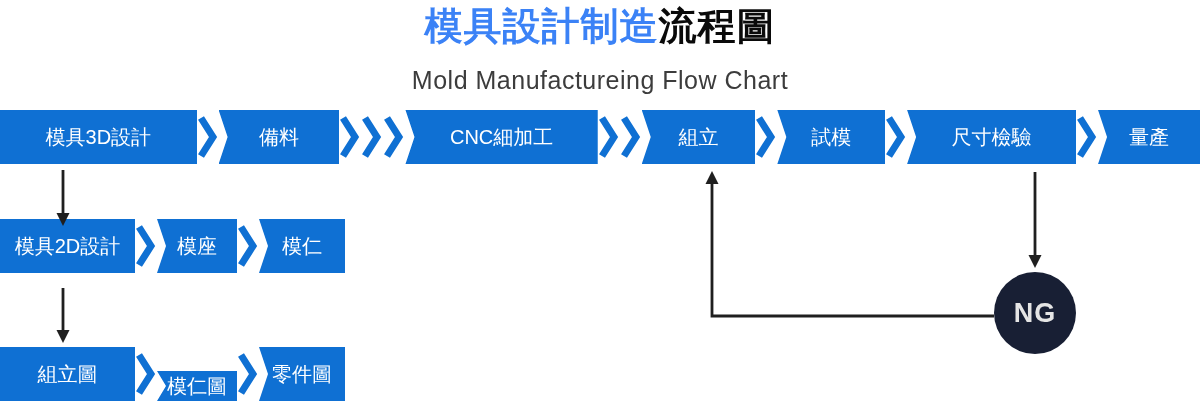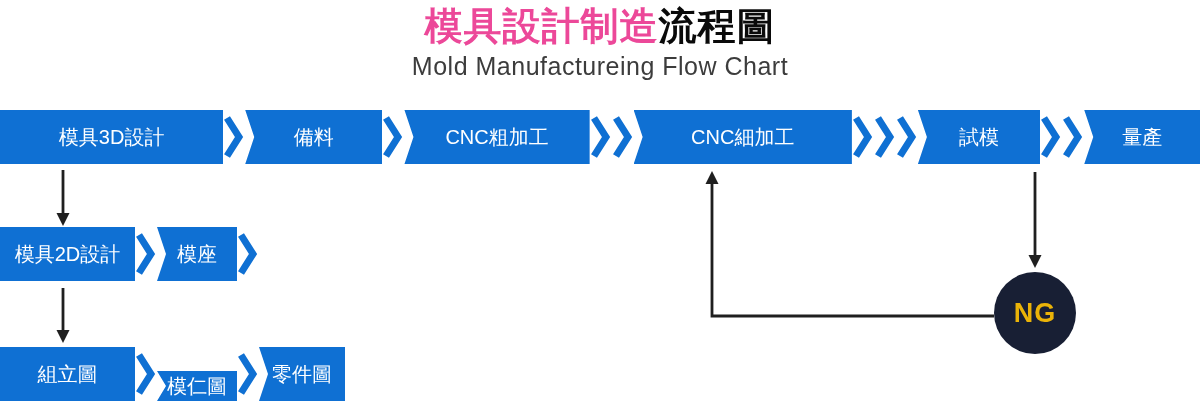--- a/index.html
+++ b/index.html
@@ -2,38 +2,38 @@
 <html><head>
 <meta charset="utf-8">
 <style>
   html,body{margin:0;padding:0;background:#ffffff;}
   body{font-family:"Liberation Sans","DejaVu Sans",sans-serif;}
   .canvas{position:relative;width:1200px;height:403px;background:#ffffff;overflow:hidden;}
 
   
   .hdr{position:absolute;top:6px;left:0;width:1200px;text-align:center;}
   .title{font-size:38px;font-weight:700;letter-spacing:1px;line-height:1.1;color:#0a0a0a;}
-  .title .hl{color:#ec4899;font-family:Liberation Mono, monospace;}
-  .subtitle{font-size:25px;font-weight:400;color:#3c3c3c;margin-top:2px;letter-spacing:0.5px;}
+  .title .hl{color:#3b82f6;font-family:Liberation Mono, monospace;}
+  .subtitle{font-size:25px;font-weight:400;color:#3c3c3c;margin-top:16px;letter-spacing:0.5px;}
 
   
   .flow-row{position:absolute;display:flex;align-items:stretch;height:54px;}
   .row1{top:110px;left:0;width:1200px;border-radius:17px;}
-  .row2{top:227px;left:0;width:374px;}
+  .row2{top:219px;left:0;width:374px;}
   .row3{top:347px;left:0;width:273px;}
 
   .step{background:#0f70d3;color:#ffffff;display:flex;align-items:center;justify-content:center;
         font-size:20px;white-space:nowrap;overflow:hidden;}
   .notched{clip-path:polygon(0 0,100% 0,100% 100%,0 100%,9px 50%);}
   .sep{flex:0 0 22px;display:flex;align-items:center;justify-content:center;}
   .sep svg{display:block;}
 
   
   .ng{position:absolute;left:994px;top:272px;width:82px;height:82px;border-radius:50%;
-      background:#181f34;color:#eab308;font-weight:700;font-size:27px;letter-spacing:1px;
+      background:#181f34;color:#e5e5e5;font-weight:700;font-size:27px;letter-spacing:1px;
       display:flex;align-items:center;justify-content:center;}
 
   
   .overlay{position:absolute;top:0;left:0;pointer-events:none;}
 </style>
 </head>
 <body>
 
 <div class="canvas">
 
@@ -48,21 +48,20 @@
         <svg width="22" height="54" viewBox="0 0 22 54">
           <polyline points="4,8 16,27 4,46" fill="none" stroke="#0f70d3" stroke-width="7"></polyline>
         </svg>
       </div>
     <div class="step notched" style="flex:83 0 0;text-align:right;">備料</div>
     <div class="sep">
         <svg width="22" height="54" viewBox="0 0 22 54">
           <polyline points="4,8 16,27 4,46" fill="none" stroke="#0f70d3" stroke-width="7"></polyline>
         </svg>
       </div>
-    <div class="step notched" style="flex:112 0 0;">CNC粗加工</div>
     <div class="sep">
         <svg width="22" height="54" viewBox="0 0 22 54">
           <polyline points="4,8 16,27 4,46" fill="none" stroke="#0f70d3" stroke-width="7"></polyline>
         </svg>
       </div>
     <div class="sep">
         <svg width="22" height="54" viewBox="0 0 22 54">
           <polyline points="4,8 16,27 4,46" fill="none" stroke="#0f70d3" stroke-width="7"></polyline>
         </svg>
       </div>
@@ -70,31 +69,33 @@
     <div class="sep">
         <svg width="22" height="54" viewBox="0 0 22 54">
           <polyline points="4,8 16,27 4,46" fill="none" stroke="#0f70d3" stroke-width="7"></polyline>
         </svg>
       </div>
     <div class="sep">
         <svg width="22" height="54" viewBox="0 0 22 54">
           <polyline points="4,8 16,27 4,46" fill="none" stroke="#0f70d3" stroke-width="7"></polyline>
         </svg>
       </div>
+    <div class="step notched" style="flex:78 0 0;">組立</div>
     <div class="sep">
         <svg width="22" height="54" viewBox="0 0 22 54">
           <polyline points="4,8 16,27 4,46" fill="none" stroke="#0f70d3" stroke-width="7"></polyline>
         </svg>
       </div>
     <div class="step notched" style="flex:74 0 0;">試模</div>
     <div class="sep">
         <svg width="22" height="54" viewBox="0 0 22 54">
           <polyline points="4,8 16,27 4,46" fill="none" stroke="#0f70d3" stroke-width="7"></polyline>
         </svg>
       </div>
+    <div class="step notched" style="flex:116 0 0;">尺寸檢驗</div>
     <div class="sep">
         <svg width="22" height="54" viewBox="0 0 22 54">
           <polyline points="4,8 16,27 4,46" fill="none" stroke="#0f70d3" stroke-width="7"></polyline>
         </svg>
       </div>
     <div class="step notched" style="flex:70 0 0;">量產</div>
   </div>
 
   <div class="flow-row row2">
     <div class="step" style="flex:0 0 135px;">模具2D設計</div>
@@ -102,20 +103,21 @@
         <svg width="22" height="54" viewBox="0 0 22 54">
           <polyline points="4,8 16,27 4,46" fill="none" stroke="#0f70d3" stroke-width="7"></polyline>
         </svg>
       </div>
     <div class="step notched" style="flex:0 0 80px;font-family:Liberation Mono, monospace;">模座</div>
     <div class="sep">
         <svg width="22" height="54" viewBox="0 0 22 54">
           <polyline points="4,8 16,27 4,46" fill="none" stroke="#0f70d3" stroke-width="7"></polyline>
         </svg>
       </div>
+    <div class="step notched" style="flex:0 0 86px;">模仁</div>
   </div>
 
   <div class="flow-row row3">
     <div class="step" style="flex:0 0 135px;">組立圖</div>
     <div class="sep">
         <svg width="22" height="54" viewBox="0 0 22 54">
           <polyline points="4,8 16,27 4,46" fill="none" stroke="#0f70d3" stroke-width="7"></polyline>
         </svg>
       </div>
     <div class="step notched" style="flex:0 0 80px;margin-top:24px;">模仁圖</div>

